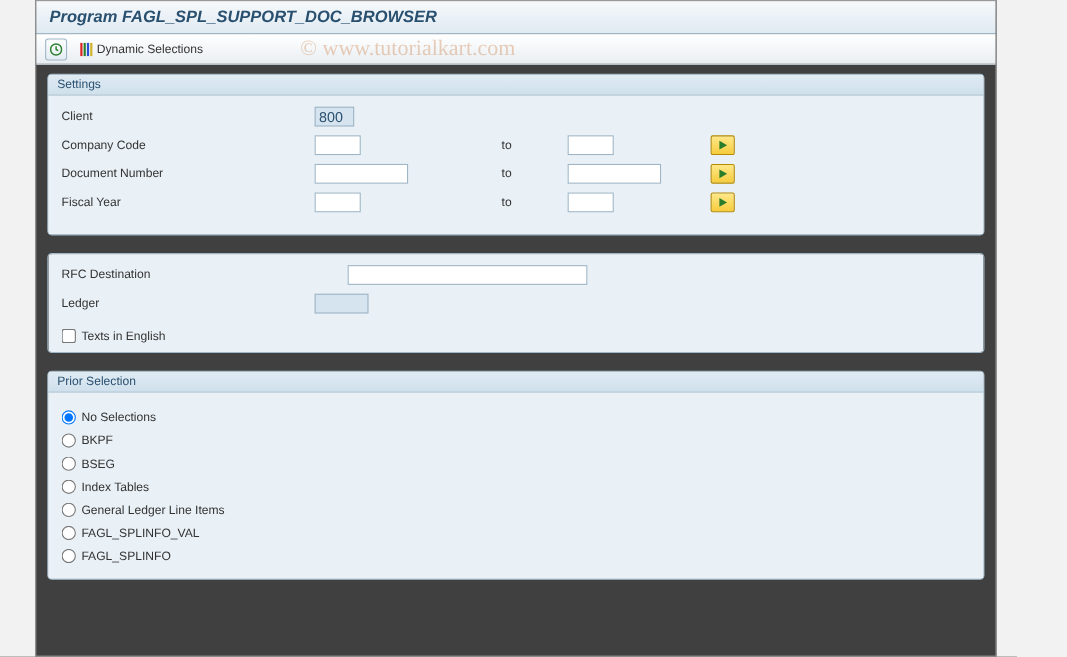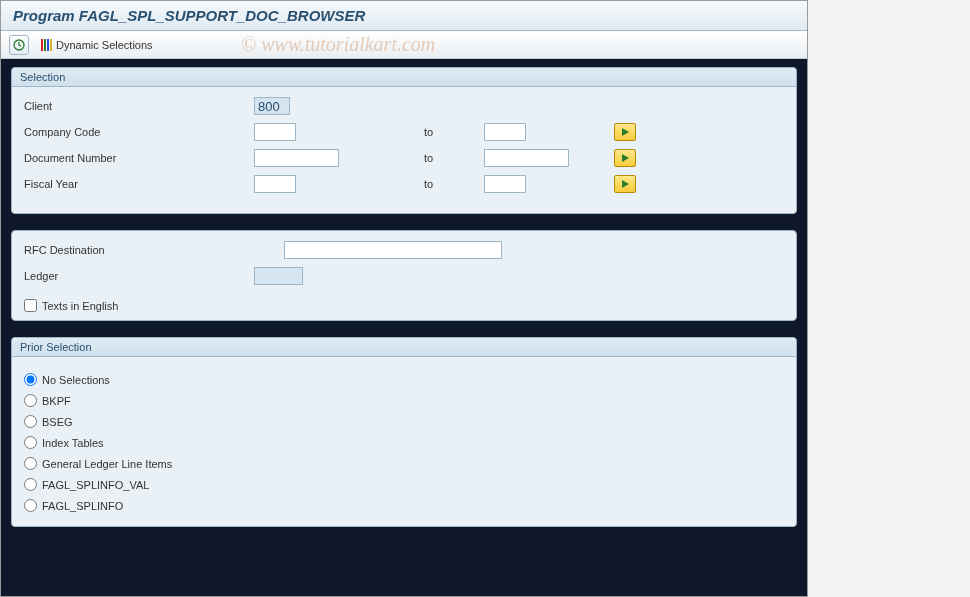--- a/index.html
+++ b/index.html
@@ -4,25 +4,26 @@
 <style>
   * { box-sizing: border-box; }
   body {
     margin: 0;
     font-family: Arial, Helvetica, sans-serif;
     font-size: 11px;
     background: #f2f2f2;
     color: #333;
   }
   .window {
-    width: 808px;
+    width: 874px;
     height: 597px;
-    background: #0f172a;
+    background: #404040;
     border: 1px solid #999;
     position: relative;
+    margin-left: 32px;
   }
   .titlebar {
     background: linear-gradient(to bottom, #f6f9fb 0%, #dfeaf2 100%);
     border-bottom: 1px solid #9fb6c6;
     padding: 6px 12px;
     font-style: italic;
     font-weight: bold;
     font-size: 15px;
     color: #2a5070;
   }
@@ -144,21 +145,20 @@
   }
   .watermark {
     position: absolute;
     top: 32px;
     left: 240px;
     font-size: 20px;
     color: rgba(200,120,60,0.35);
     font-family: Georgia, serif;
     pointer-events: none;
     z-index: 10;
-    font-style: italic;
   }
 </style>
 </head>
 <body>
 
 <div class="window">
   <div class="titlebar">Program FAGL_SPL_SUPPORT_DOC_BROWSER</div>
 
   <div class="toolbar">
     <div class="tool-btn">
@@ -176,21 +176,21 @@
       </span>
       <span>Dynamic Selections</span>
     </div>
   </div>
 
   <div class="watermark">© www.tutorialkart.com</div>
 
   <div class="content">
 
     <div class="groupbox">
-      <div class="group-header">Selection</div>
+      <div class="group-header">Settings</div>
       <div class="group-body">
 
         <div class="row">
           <span class="label">Client</span>
           <input type="text" class="ro" style="width: 36px;" readonly="" value="800">
           <span></span>
             <span></span>
             <span></span>
             <span></span>
             <span></span>

